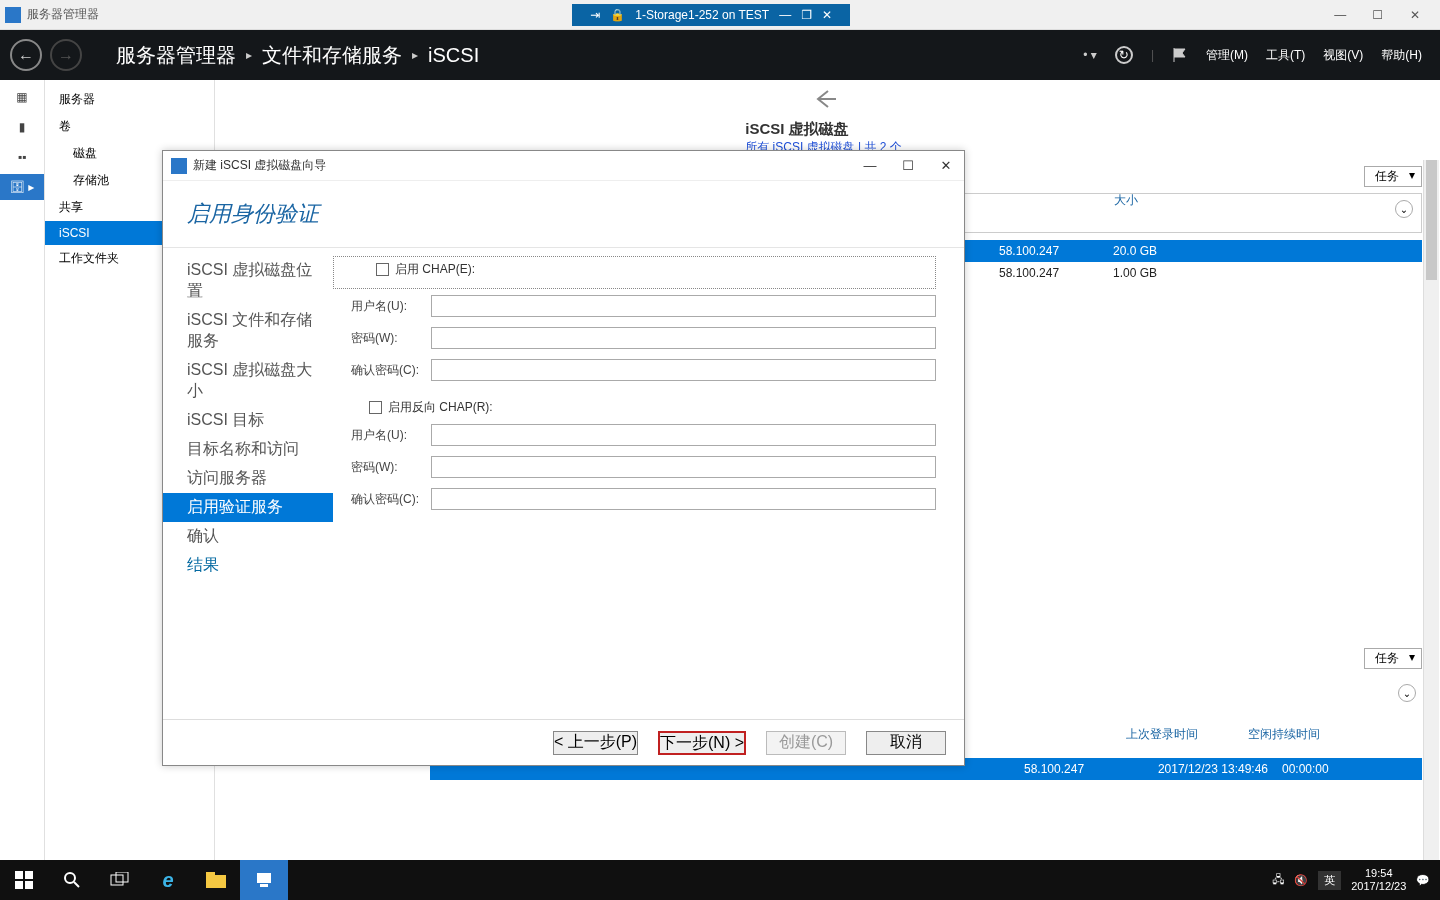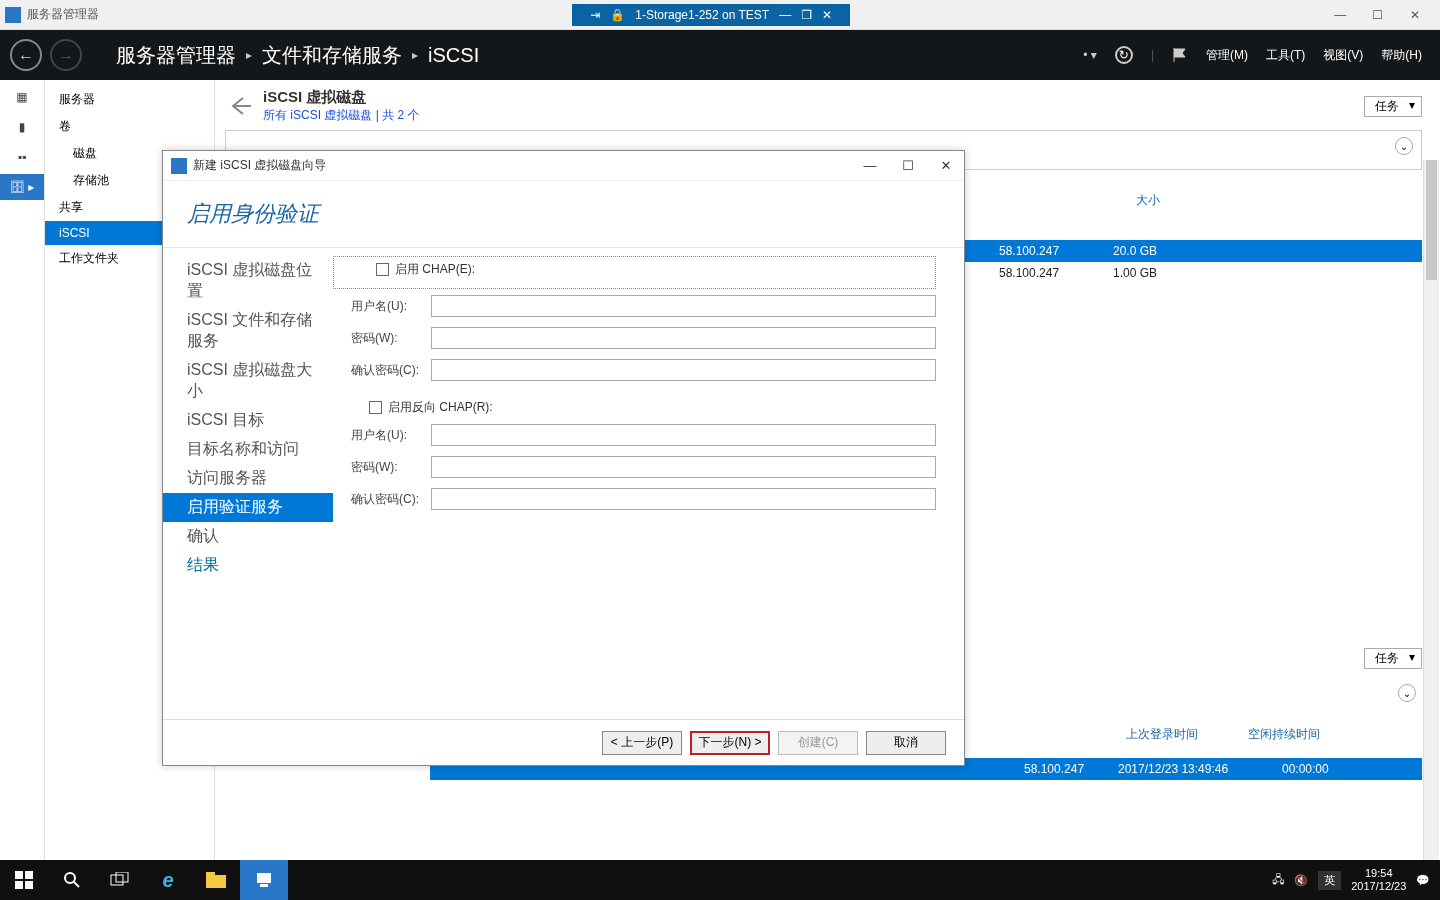--- a/index.html
+++ b/index.html
@@ -28,21 +28,21 @@
 .rail { width: 45px; background: #fff; border-right: 1px solid #e0e0e0; }
 .rail .railicon { height: 26px; display:flex; align-items:center; justify-content:center; color:#444; margin-top:4px;}
 .rail .railicon.sel { background:#2a77c8; color:#fff; }
 .nav { width: 170px; background: #fff; border-right: 1px solid #e0e0e0; padding-top: 6px; }
 .nav .item { padding: 5px 14px; color: #000; cursor: pointer; }
 .nav .item.sub { padding-left: 28px; }
 .nav .item.sel { background: #0078d7; color: #fff; }
 
 
 .content { flex: 1; position: relative; background: #fff; padding: 8px 18px 0 10px; }
-.panel-head { display:flex; align-items:center; gap:10px; }
+.panel-head { display:flex; align-items:center; gap:10px;flex-direction:column; }
 .panel-head .pback { color:#888; font-size:18px;}
 .panel-head .ptitletxt { font-size:15px; font-weight:bold; color:#333;}
 .panel-head .psub { color:#1d4ed8; font-size:12px;}
 .tasks-dd { margin-left:auto; border:1px solid #aaa; padding:1px 22px 1px 10px; font-size:12px; position:relative; cursor:pointer; }
 .tasks-dd::after { content:"▾"; position:absolute; right:6px; }
 .panel-box { border:1px solid #ccc; margin-top:6px; padding:6px 8px; height:40px; position:relative;}
 .panel-box .chev { position:absolute; right:8px; top:6px; border:1px solid #aaa; border-radius:50%; width:18px; height:18px; display:flex; align-items:center; justify-content:center; font-size:10px; cursor:pointer;}
 .table-header-frag { position:absolute; right:18px; top:188px; color:#1a65a3; font-size:12px;}
 .bluerow { position:absolute; left:215px; right:18px; background:#0078d7; color:#fff; height:22px; display:flex; align-items:center; padding-right:10px; justify-content:flex-end; gap:14px; font-size:12px;}
 .datarow { position:absolute; left:215px; right:18px; height:22px; display:flex; align-items:center; padding-right:10px; justify-content:flex-end; gap:14px; font-size:12px; color:#222;}
@@ -70,21 +70,21 @@
 .wizard-steps .step.dis { color:#0369a1;}
 .wizard-form { flex:1; padding: 8px 28px 0 0; font-size:12px; color:#333;}
 .wizard-form .desc { line-height:1.7; margin-bottom:10px;}
 .chk { display:flex; align-items:center; gap:6px; margin-bottom:8px;padding-left:36px;}
 .chkbox { width:13px; height:13px; border:1px solid #666; display:inline-block;}
 .dashed { border:1px dotted #888; padding:4px 6px 2px 6px; margin-bottom:6px;}
 .frow { display:flex; align-items:center; margin:6px 0 10px 18px;}
 .frow label { width:80px; color:#444;}
 .frow input { flex:1; height:22px; border:1px solid #aaa; background:#fff; padding:0 4px;}
 .wizard-footer { height:46px; border-top:1px solid #ddd; display:flex; align-items:center; justify-content:flex-end; gap:8px; padding-right:18px;}
-.btn { min-width:80px; height:24px; border:1px solid #888; background:#eee; font-size:12px; cursor:pointer;}
+.btn { min-width:80px; height:24px; border:1px solid #888; background:#eee; font-size:16px; cursor:pointer;margin-left:12px;}
 .btn.disabled { color:#999; border-color:#bbb; background:#f3f3f3;}
 .btn.hl { border:2px solid #c02020;}
 
 
 .taskbar { position:absolute; bottom:0; left:0; right:0; height:40px; background:#101010; display:flex; align-items:center; }
 .taskbar .tb { width:48px; height:40px; display:flex; align-items:center; justify-content:center; color:#fff; font-size:16px; cursor:pointer;}
 .taskbar .tb.active { background:#2a77c8;}
 .taskbar .tray { margin-left:auto; display:flex; align-items:center; color:#fff; gap:10px; padding-right:10px; font-size:11px;}
 .taskbar .clock { text-align:center; line-height:1.2;}
 .taskbar .ime { background:#333; padding:2px 6px;}
@@ -175,42 +175,42 @@
       <div>
         <div class="ptitletxt">iSCSI 虚拟磁盘</div>
         <div class="psub">所有 iSCSI 虚拟磁盘 | 共 2 个</div>
       </div>
       <div class="tasks-dd">任务</div>
     </div>
     <div class="panel-box">
       <span class="chev">⌄</span>
     </div>
 
-    <div class="table-header-frag" style="top:112px; right:280px;">大小</div>
+    <div class="table-header-frag" style="top:112px; right:302px;">大小</div>
     <div class="bluerow" style="top:160px">
       <span class="ip">58.100.247</span>
       <span class="sz">20.0 GB</span>
       <span style="width:230px"></span>
     </div>
     <div class="datarow" style="top:182px">
       <span class="ip">58.100.247</span>
       <span class="sz">1.00 GB</span>
       <span style="width:230px"></span>
     </div>
 
     <div class="tasks-dd frag-tasks2" style="top:568px">任务</div>
     <span class="frag-chev2" style="top:604px">⌄</span>
 
     <div class="frag-cols" style="top:646px; right:120px;">
       <span>上次登录时间</span>
       <span>空闲持续时间</span>
     </div>
     <div class="bluerow" style="top:678px">
       <span style="width:80px;text-align:left">58.100.247</span>
-      <span style="width:150px;text-align:left">2017/12/23 13:49:46</span>
+      <span style="width:150px;text-align:right">2017/12/23 13:49:46</span>
       <span style="width:130px;text-align:left">00:00:00</span>
     </div>
 
     <div class="scrollstub">
         <div class="thumb"></div>
       </div>
   </div>
 </div>
 
 <div class="wizard">

